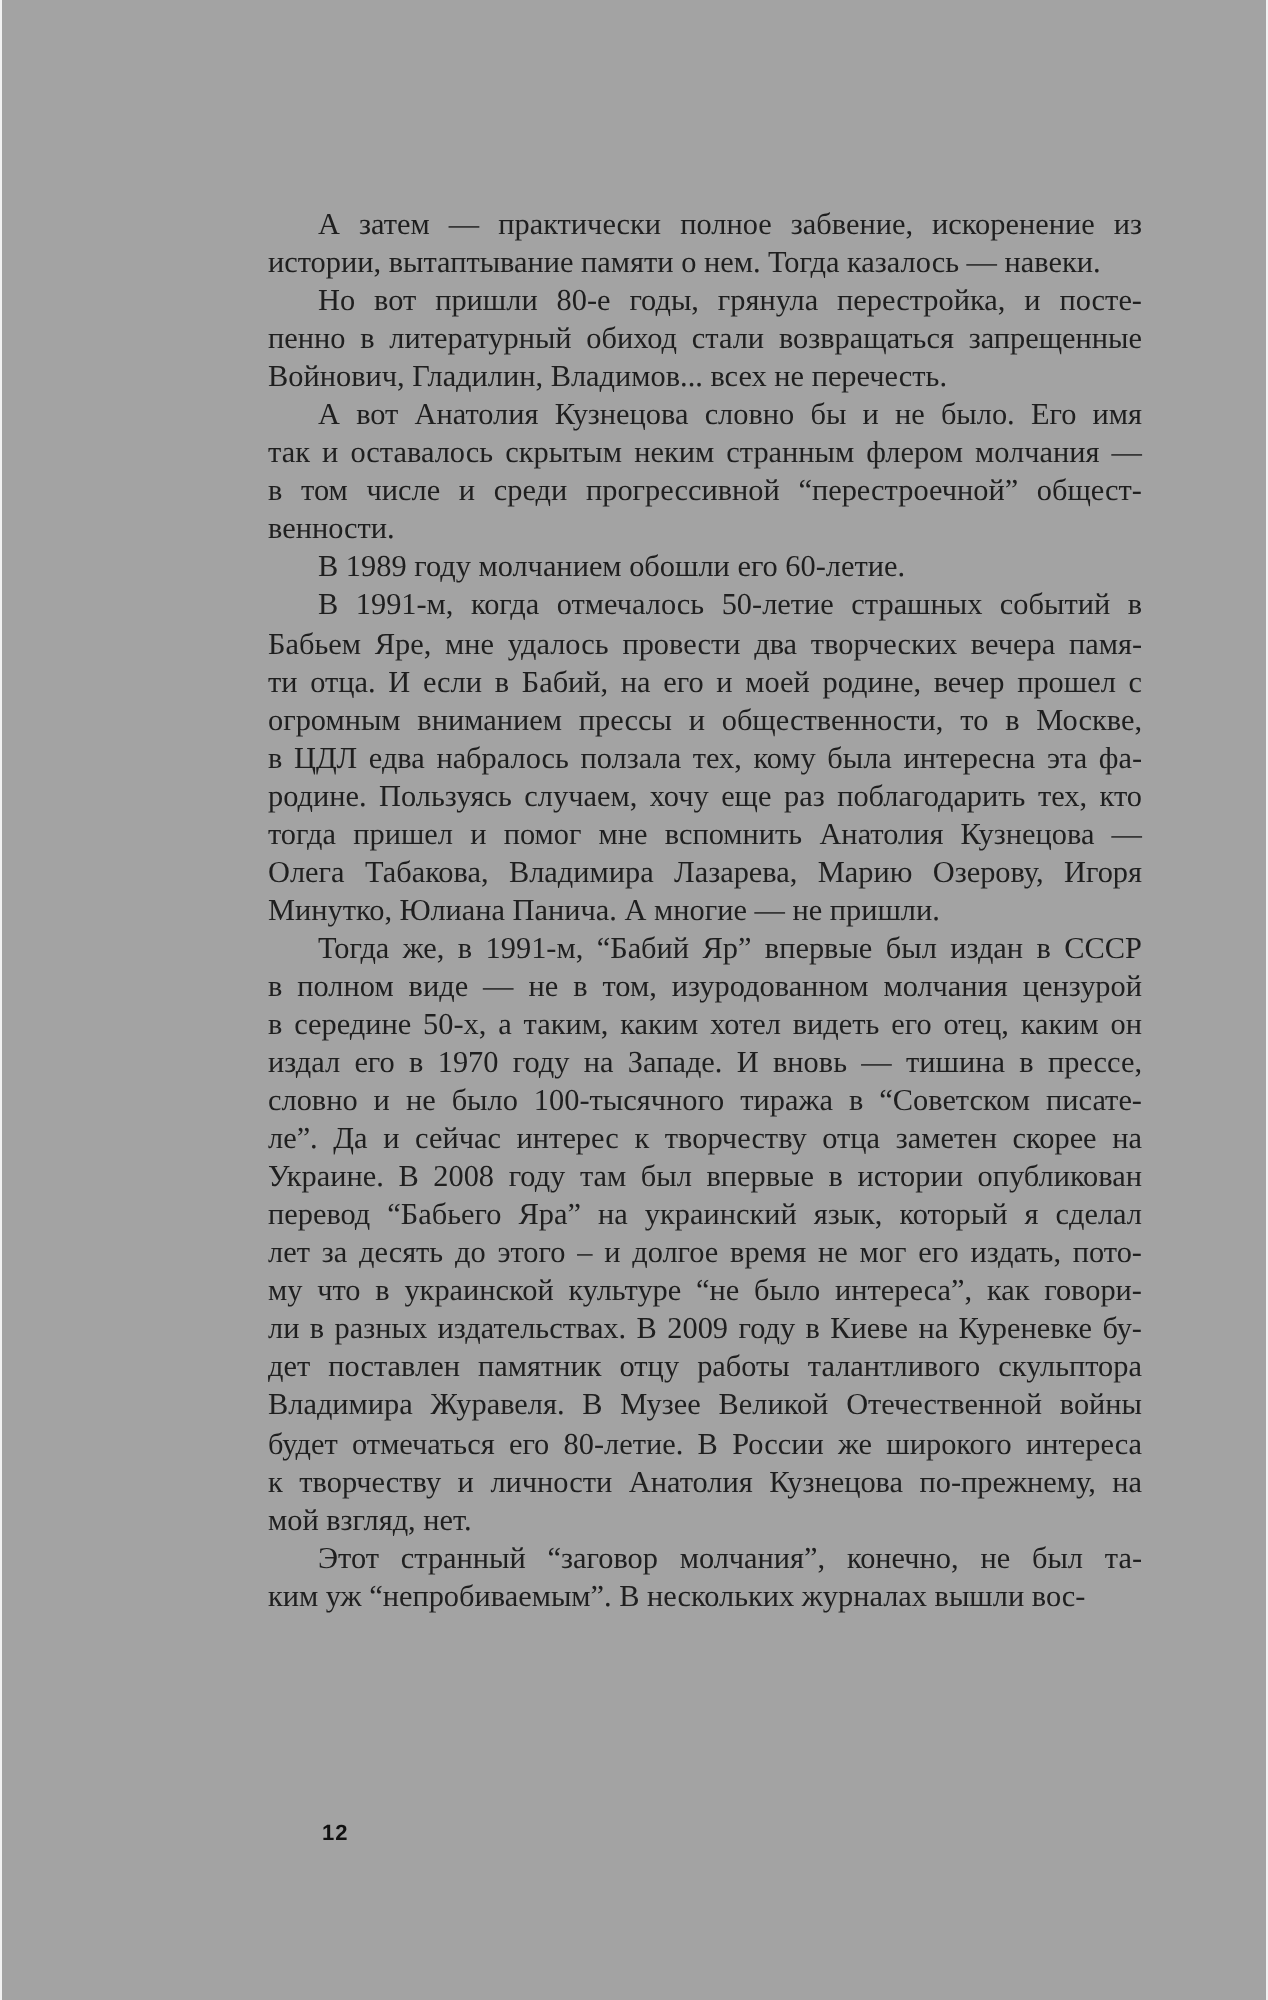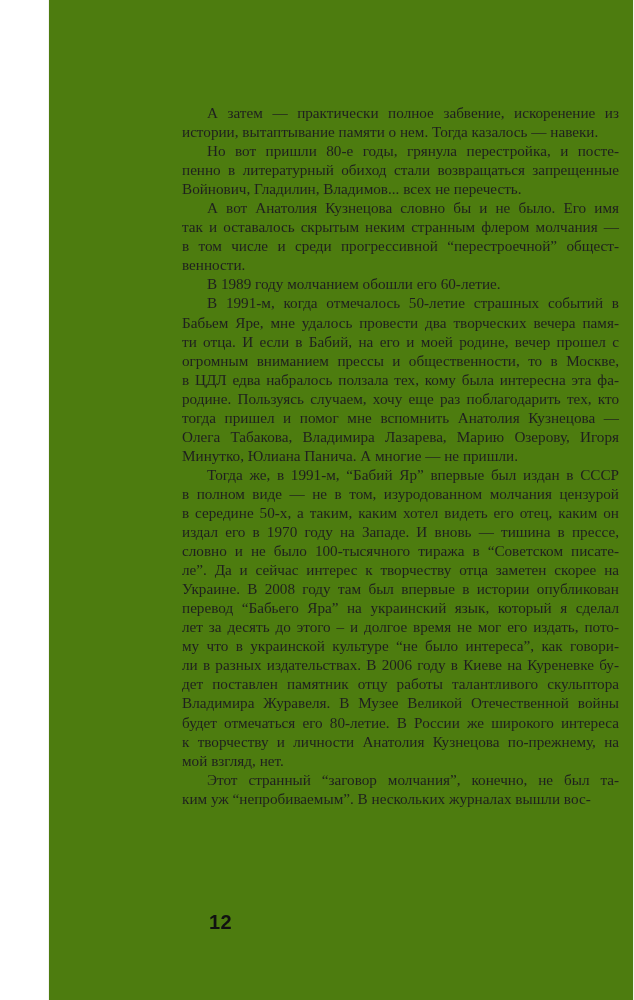--- a/index.html
+++ b/index.html
@@ -10,24 +10,23 @@
   body {
     width: 634px;
     height: 1000px;
     position: relative;
     overflow: hidden;
     font-family: "Liberation Serif", serif;
   }
   .book-page {
     position: absolute;
     inset: 0;
-    background: #4d7c0f;
+    background: #a3a3a3;
     border-left: 1px solid #f2f2f2;
     border-right: 1px solid #f2f2f2;
-    margin-left: 48px;
   }
   .text-block {
     position: absolute;
     left: 133px;
     top: 103px;
     width: 437px;
     font-family: "Liberation Serif", serif;
     font-size: 15.2px;
     line-height: 19.05px;
     color: #1f1f1f;
@@ -48,21 +47,21 @@
     text-indent: 25px;
   }
   .line.para-last {
     text-align-last: left;
   }
   .page-number {
     position: absolute;
     left: 160px;
     top: 911px;
     font-family: "Liberation Sans", sans-serif;
-    font-size: 20px;
+    font-size: 11px;
     font-weight: 700;
     letter-spacing: 0.5px;
     color: #111111;
   }
 </style>
 </head>
 <body>
 
 <div class="book-page">
   <div class="text-block">
@@ -99,21 +98,21 @@
         <div class="line para-first">Тогда же, в 1991-м, “Бабий Яр” впервые был издан в СССР</div>
         <div class="line">в полном виде — не в том, изуродованном молчания цензурой</div>
         <div class="line">в середине 50-х, а таким, каким хотел видеть его отец, каким он</div>
         <div class="line">издал его в 1970 году на Западе. И вновь — тишина в прессе,</div>
         <div class="line">словно и не было 100-тысячного тиража в “Советском писате-</div>
         <div class="line">ле”. Да и сейчас интерес к творчеству отца заметен скорее на</div>
         <div class="line">Украине. В 2008 году там был впервые в истории опубликован</div>
         <div class="line">перевод “Бабьего Яра” на украинский язык, который я сделал</div>
         <div class="line">лет за десять до этого – и долгое время не мог его издать, пото-</div>
         <div class="line">му что в украинской культуре “не было интереса”, как говори-</div>
-        <div class="line">ли в разных издательствах. В 2006 году в Киеве на Куреневке бу-</div>
+        <div class="line">ли в разных издательствах. В 2009 году в Киеве на Куреневке бу-</div>
         <div class="line">дет поставлен памятник отцу работы талантливого скульптора</div>
         <div class="line">Владимира Журавеля. В Музее Великой Отечественной войны</div>
         <div class="line">будет отмечаться его 80-летие. В России же широкого интереса</div>
         <div class="line">к творчеству и личности Анатолия Кузнецова по-прежнему, на</div>
         <div class="line para-last">мой взгляд, нет.</div>
       </div>
       <div class="para">
         <div class="line para-first">Этот странный “заговор молчания”, конечно, не был та-</div>
         <div class="line para-last">ким уж “непробиваемым”. В нескольких журналах вышли вос-</div>
       </div>

